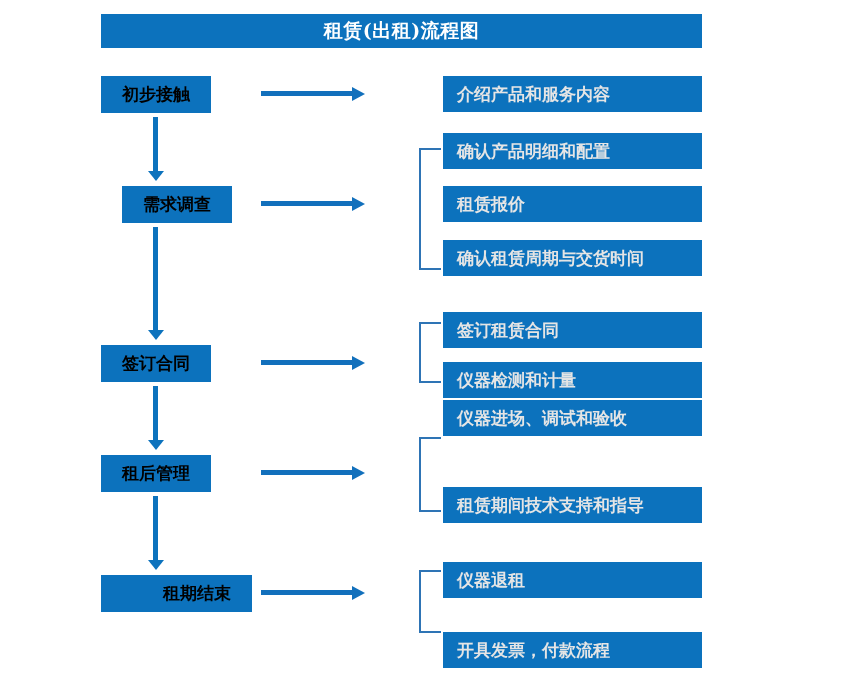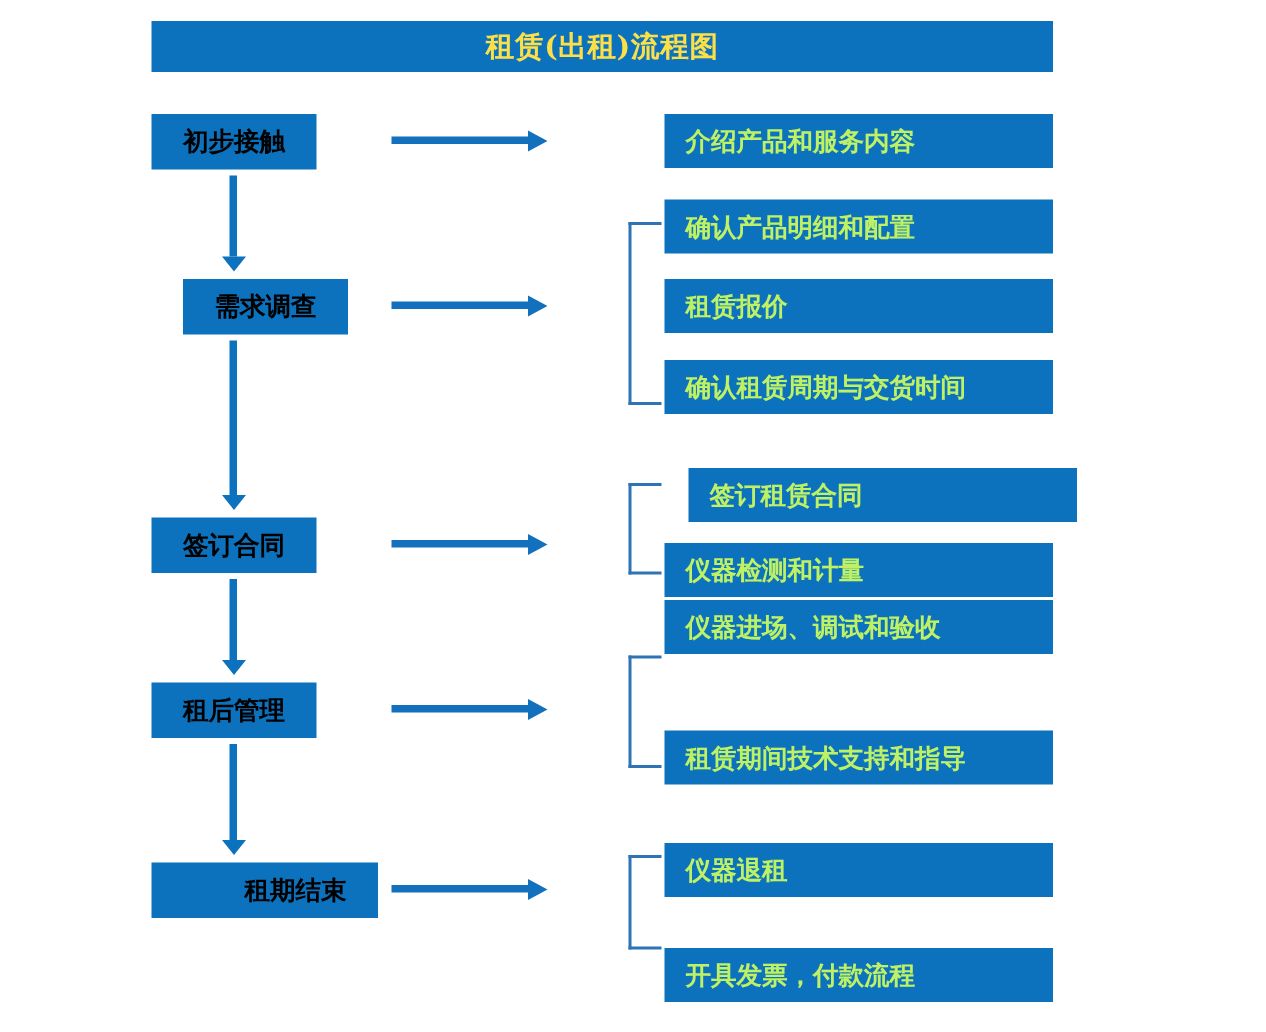--- a/index.html
+++ b/index.html
@@ -20,21 +20,21 @@
   }
 
   
   .title-bar {
     position: absolute;
     left: 101px;
     top: 14px;
     width: 601px;
     height: 34px;
     background: #0C72BD;
-    color: #fde047;
+    color: #ffffff;
     display: flex;
     align-items: center;
     justify-content: center;
     font-size: 19px;
     font-weight: bold;
     letter-spacing: 0.5px;
     font-family: "DejaVu Serif", "Liberation Serif", serif;
   }
 
   
@@ -54,21 +54,21 @@
     white-space: nowrap;
   }
 
   
   .detail-box {
     position: absolute;
     left: 443px;
     width: 259px;
     height: 36px;
     background: #0C72BD;
-    color: #bef264;
+    color: #e5e5e5;
     display: flex;
     align-items: center;
     font-size: 17px;
     font-weight: bold;
     font-family: "DejaVu Serif", "Liberation Serif", serif;
     padding-left: 14px;
     box-sizing: border-box;
     white-space: nowrap;
   }
 
@@ -185,21 +185,21 @@
   <div class="bracket" style="top:322px; height:61px;"></div>
   <div class="bracket" style="top:437px; height:75px;"></div>
   <div class="bracket" style="top:570px; height:63px;"></div>
 
   <div class="detail-box" style="top:76px;">介绍产品和服务内容</div>
 
   <div class="detail-box" style="top:133px;">确认产品明细和配置</div>
   <div class="detail-box" style="top:186px;">租赁报价</div>
   <div class="detail-box" style="top:240px;">确认租赁周期与交货时间</div>
 
-  <div class="detail-box" style="top:312px;margin-left:16px;">签订租赁合同</div>
+  <div class="detail-box" style="top:312px;">签订租赁合同</div>
   <div class="detail-box" style="top:362px;">仪器检测和计量</div>
 
   <div class="detail-box" style="top:400px;">仪器进场、调试和验收</div>
   <div class="detail-box" style="top:487px;">租赁期间技术支持和指导</div>
 
   <div class="detail-box" style="top:562px;">仪器退租</div>
   <div class="detail-box" style="top:632px;">开具发票，付款流程</div>
 
 </div>
 

